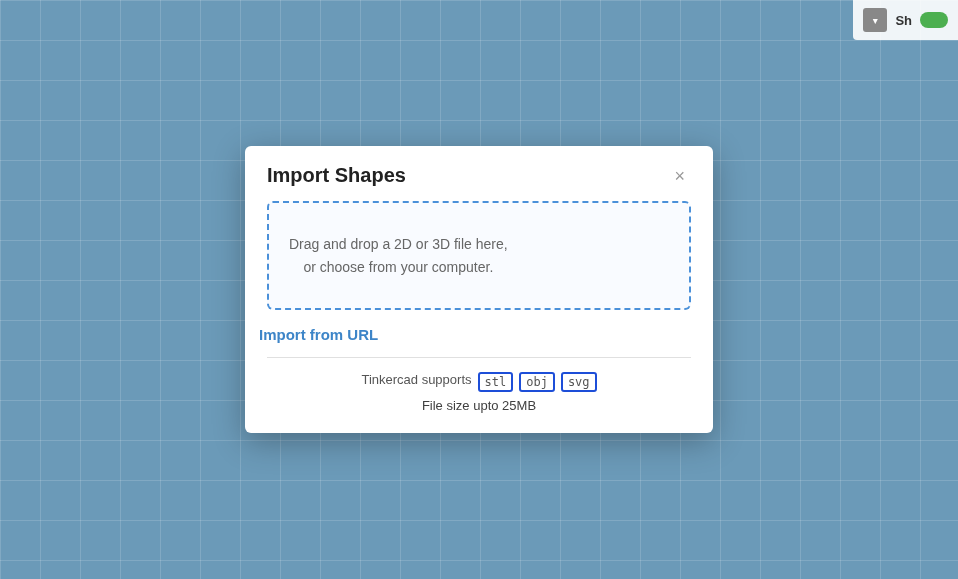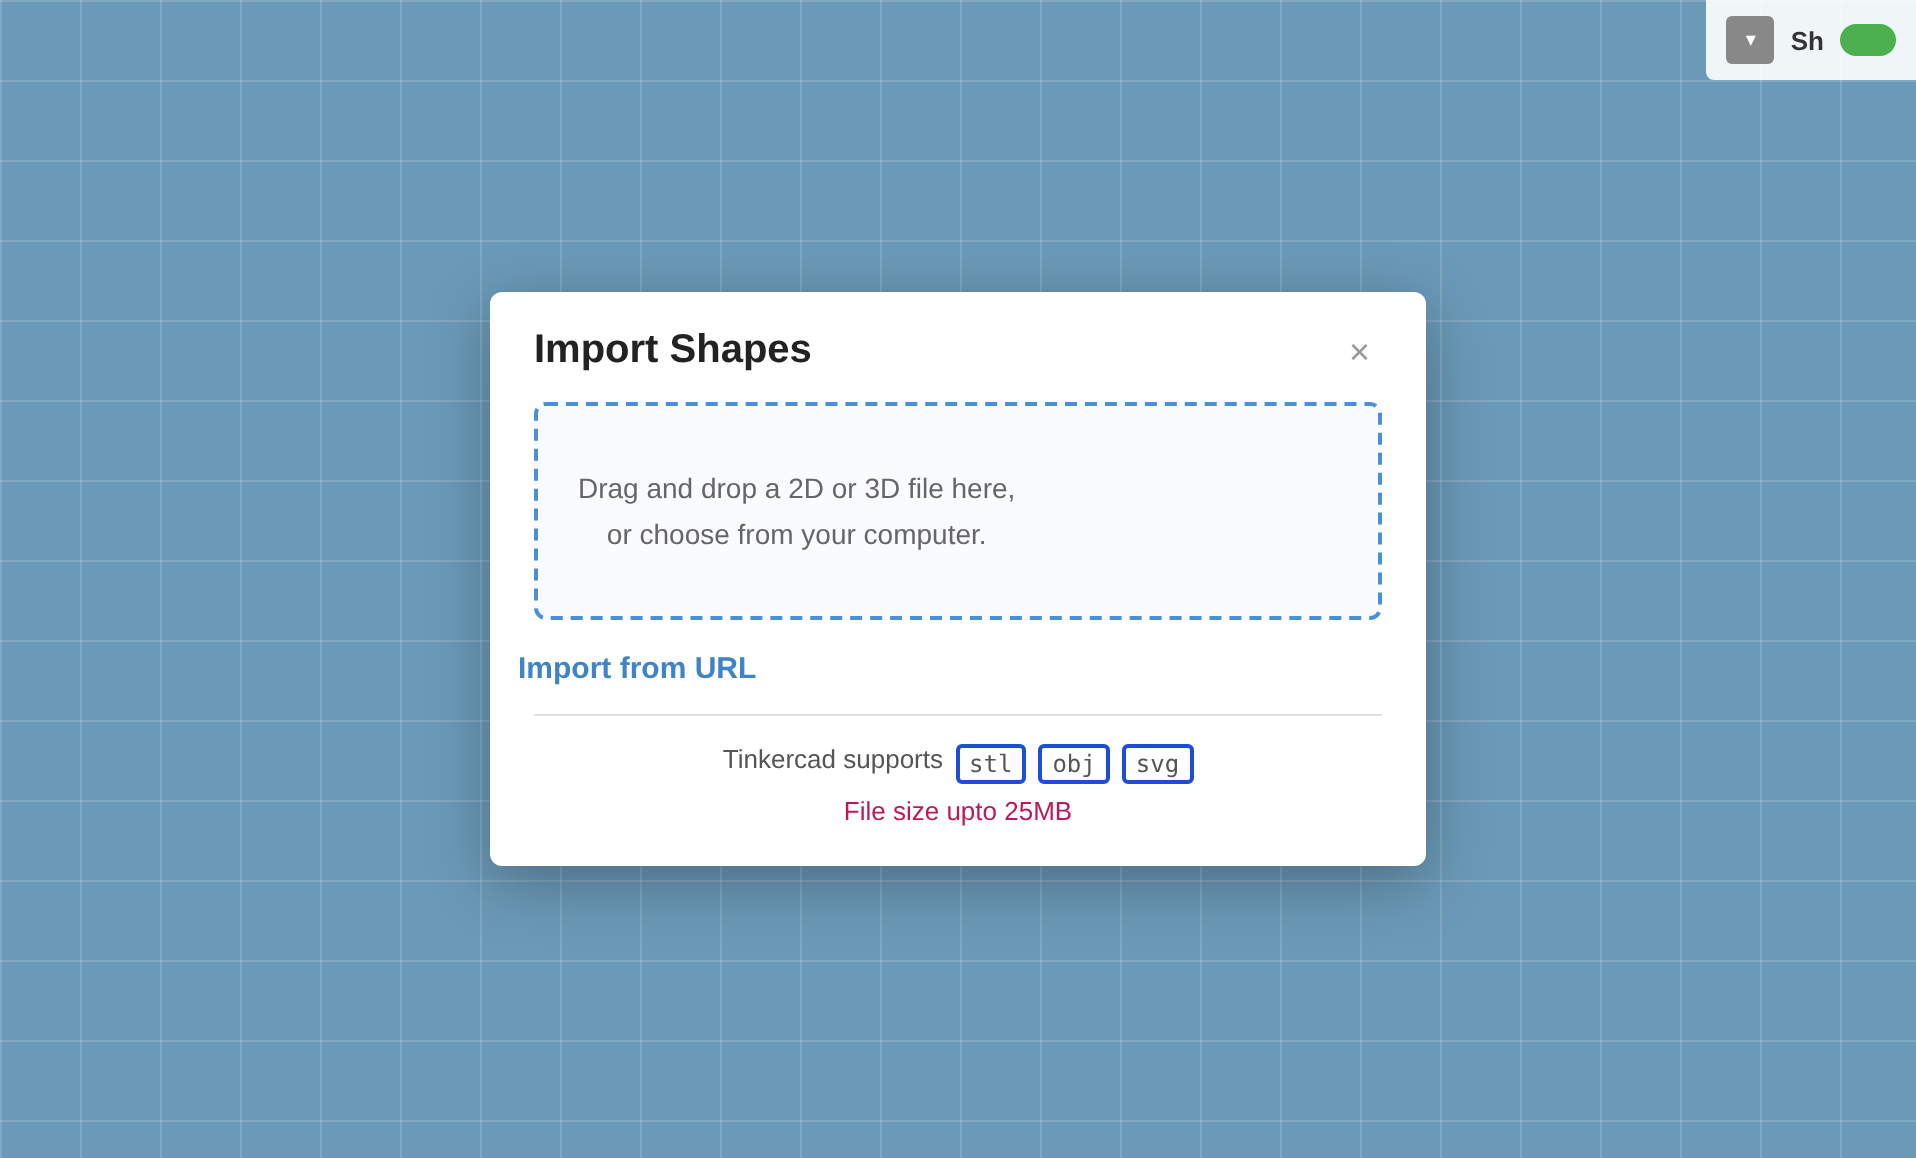--- a/index.html
+++ b/index.html
@@ -175,21 +175,21 @@
       border-radius: 3px;
       padding: 1px 5px;
       font-size: 12px;
       color: #555;
       font-family: monospace;
       background: #fff;
     }
 
     .file-size-text {
       font-size: 13px;
-      color: #be185d;
+      color: #404040;
     }
   </style>
 </head>
 <body>
 
 <div class="top-right-widget">
   <div class="dropdown-arrow">
     <span>▾</span>
   </div>
   <span class="top-right-label">Sh</span>

